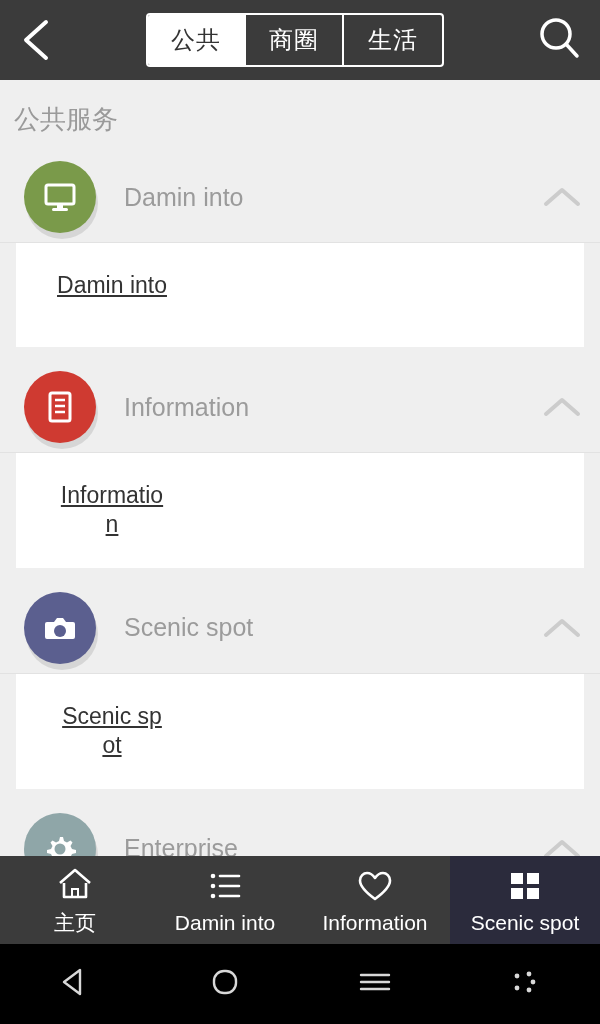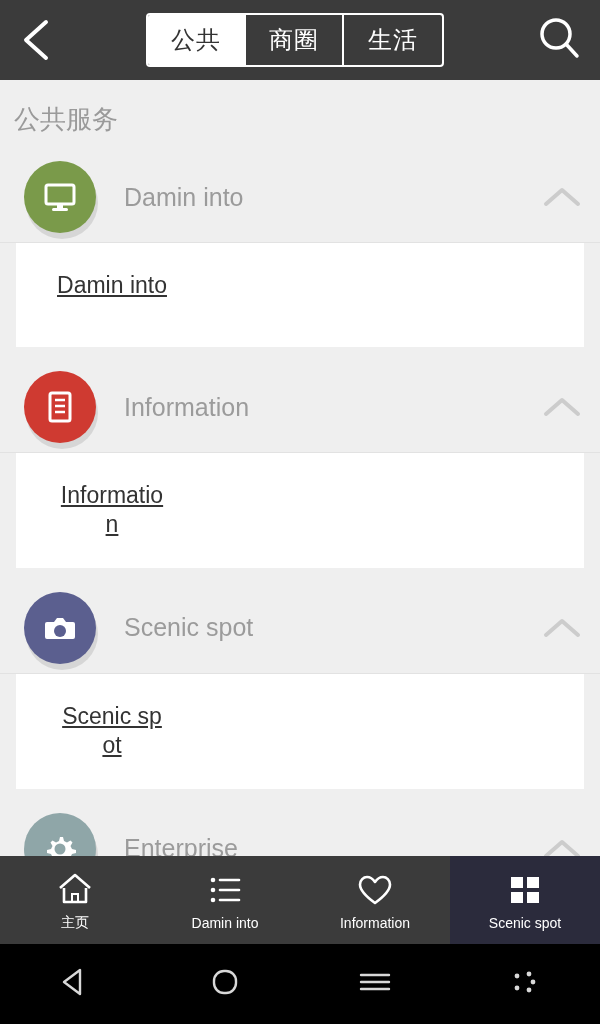--- a/index.html
+++ b/index.html
@@ -80,21 +80,21 @@
   
   .tabbar {
     flex: 0 0 88px; height: 88px; display: flex; background: #3b3b3b;
   }
   .tab {
     flex: 1 1 0; display: flex; flex-direction: column; align-items: center; justify-content: center;
     color: #ffffff;
   }
   .tab.active { background: #2b2b3c; }
   .tab-ico { height: 42px; display: flex; align-items: center; justify-content: center; }
-  .tab-label { font-size: 14px; margin-top: 4px; white-space: nowrap; }
+  .tab-label { font-size: 21px; margin-top: 4px; white-space: nowrap; }
 
   
   .navbar {
     flex: 0 0 80px; height: 80px; background: #000000;
     display: flex; align-items: center;
   }
   .nav-btn { flex: 1 1 0; display: flex; align-items: center; justify-content: center; }
 </style>
 </head>
 <body>

